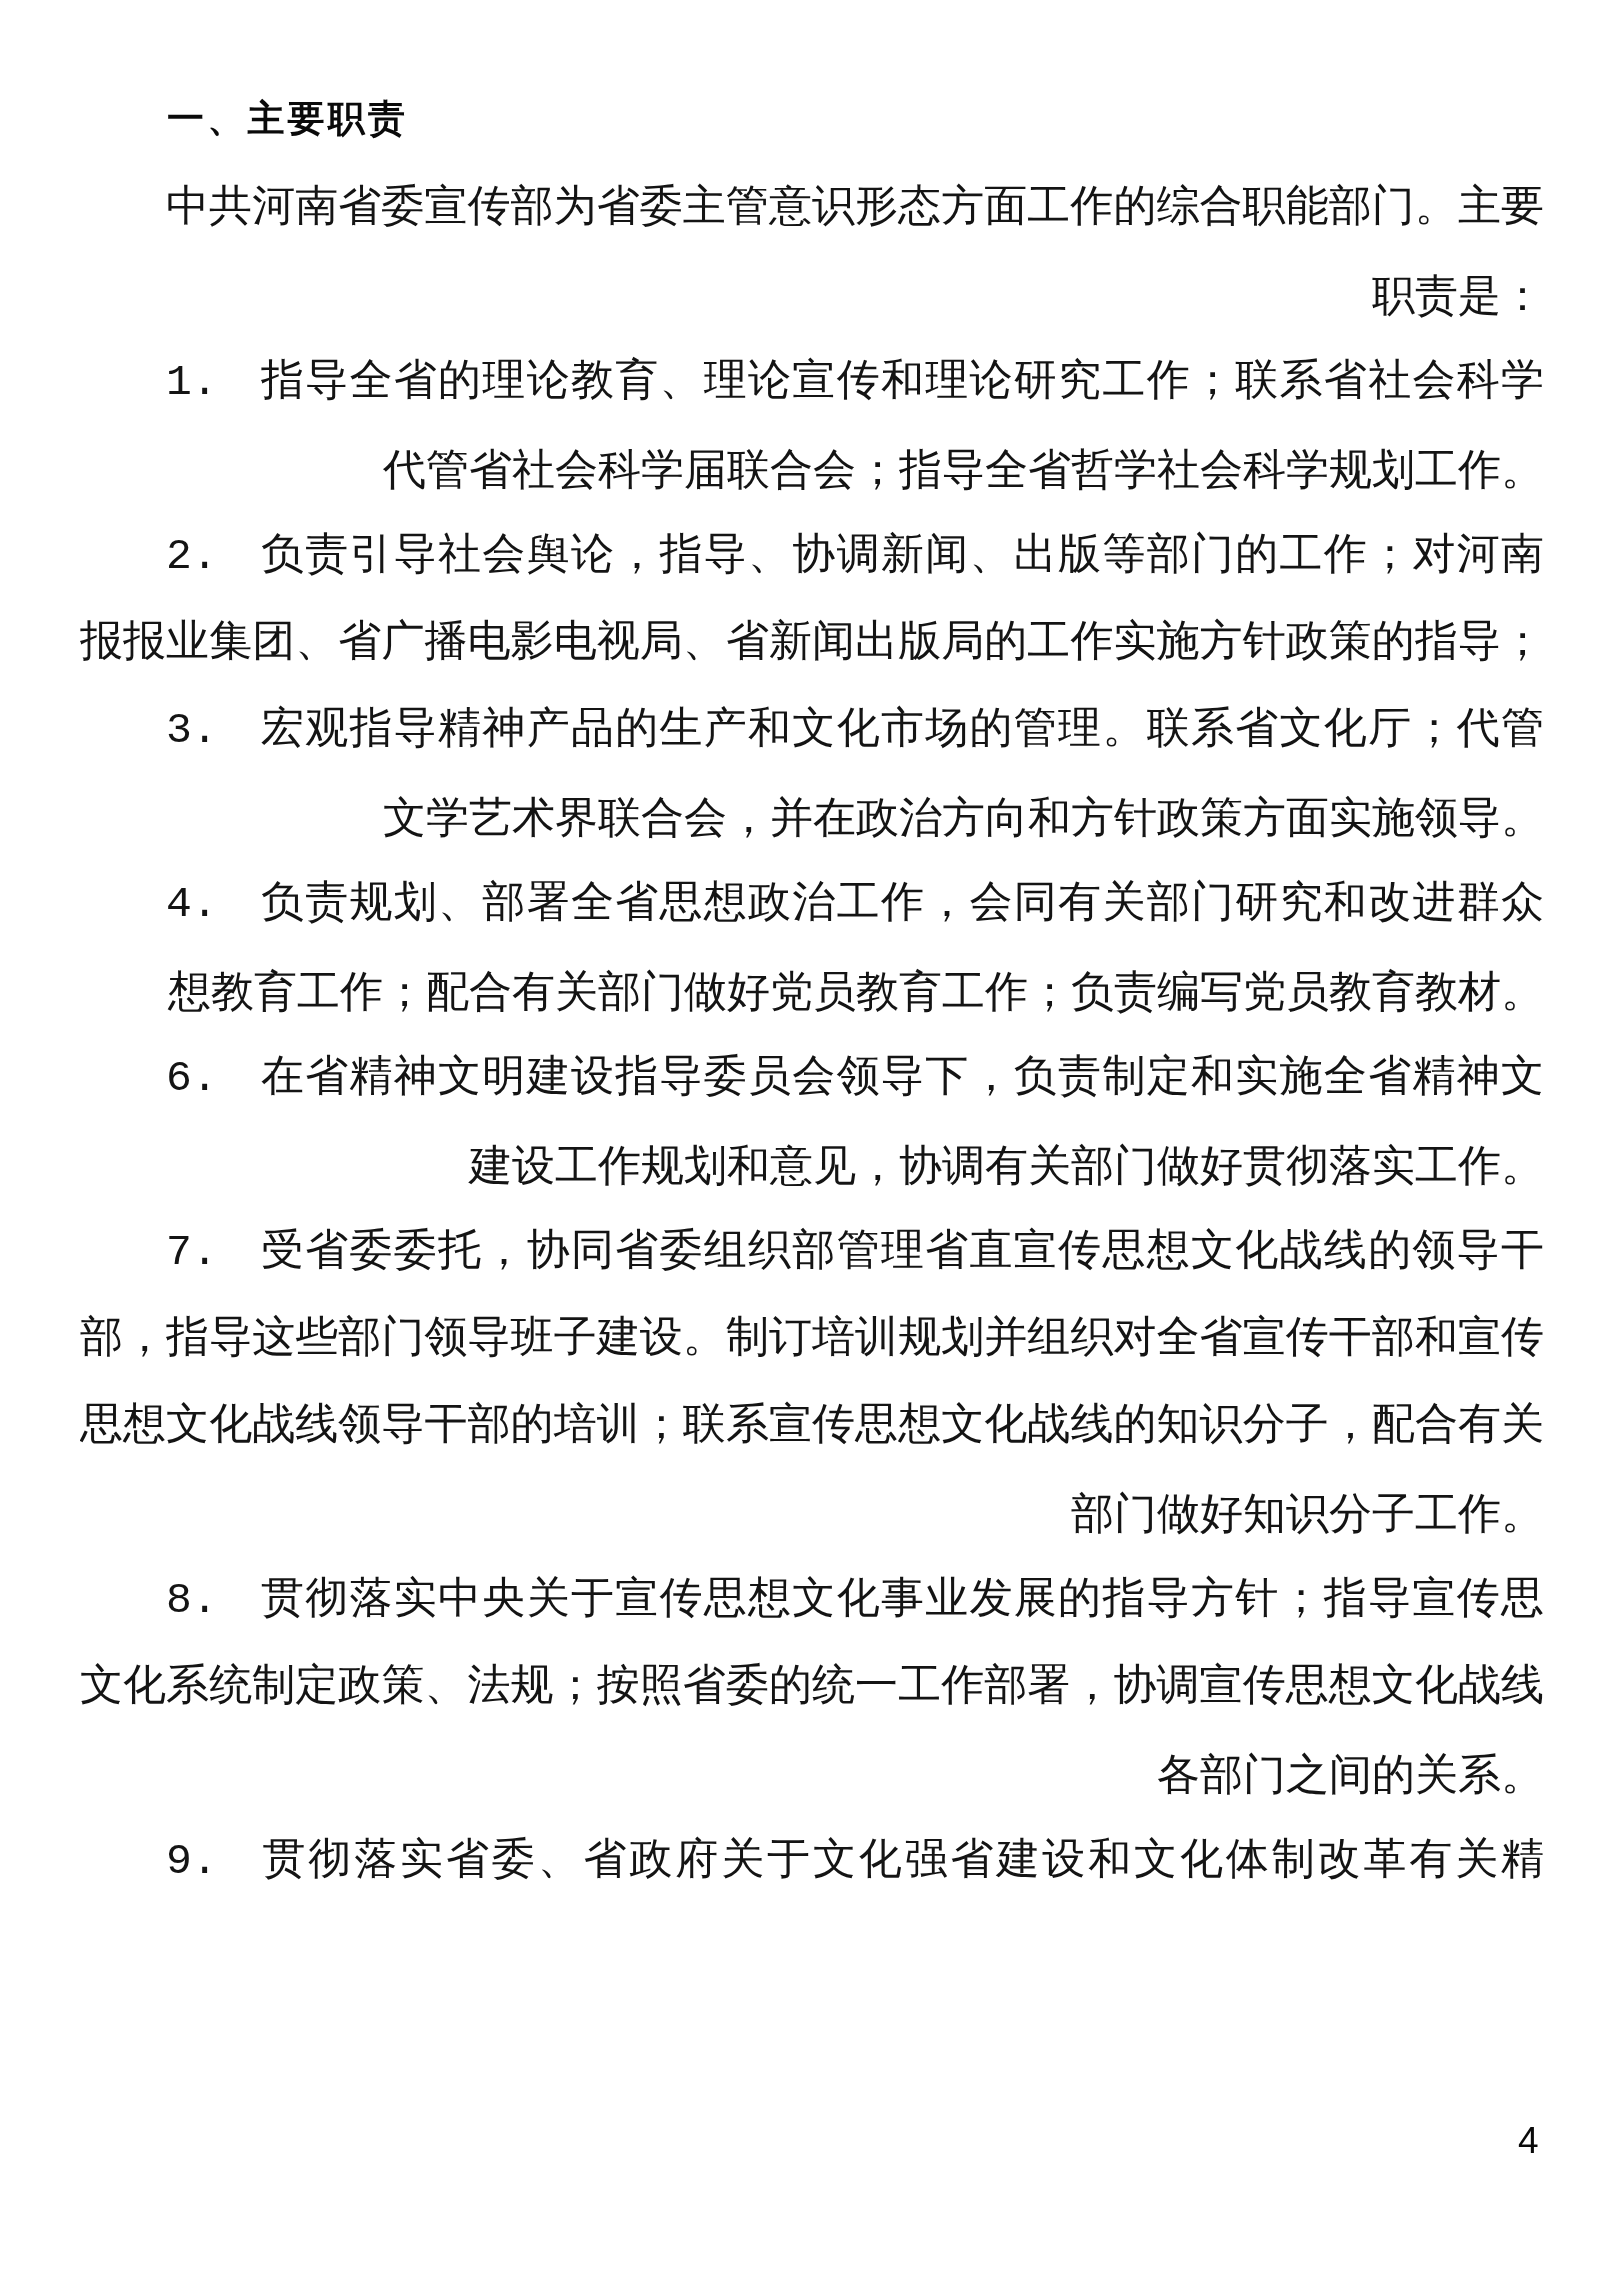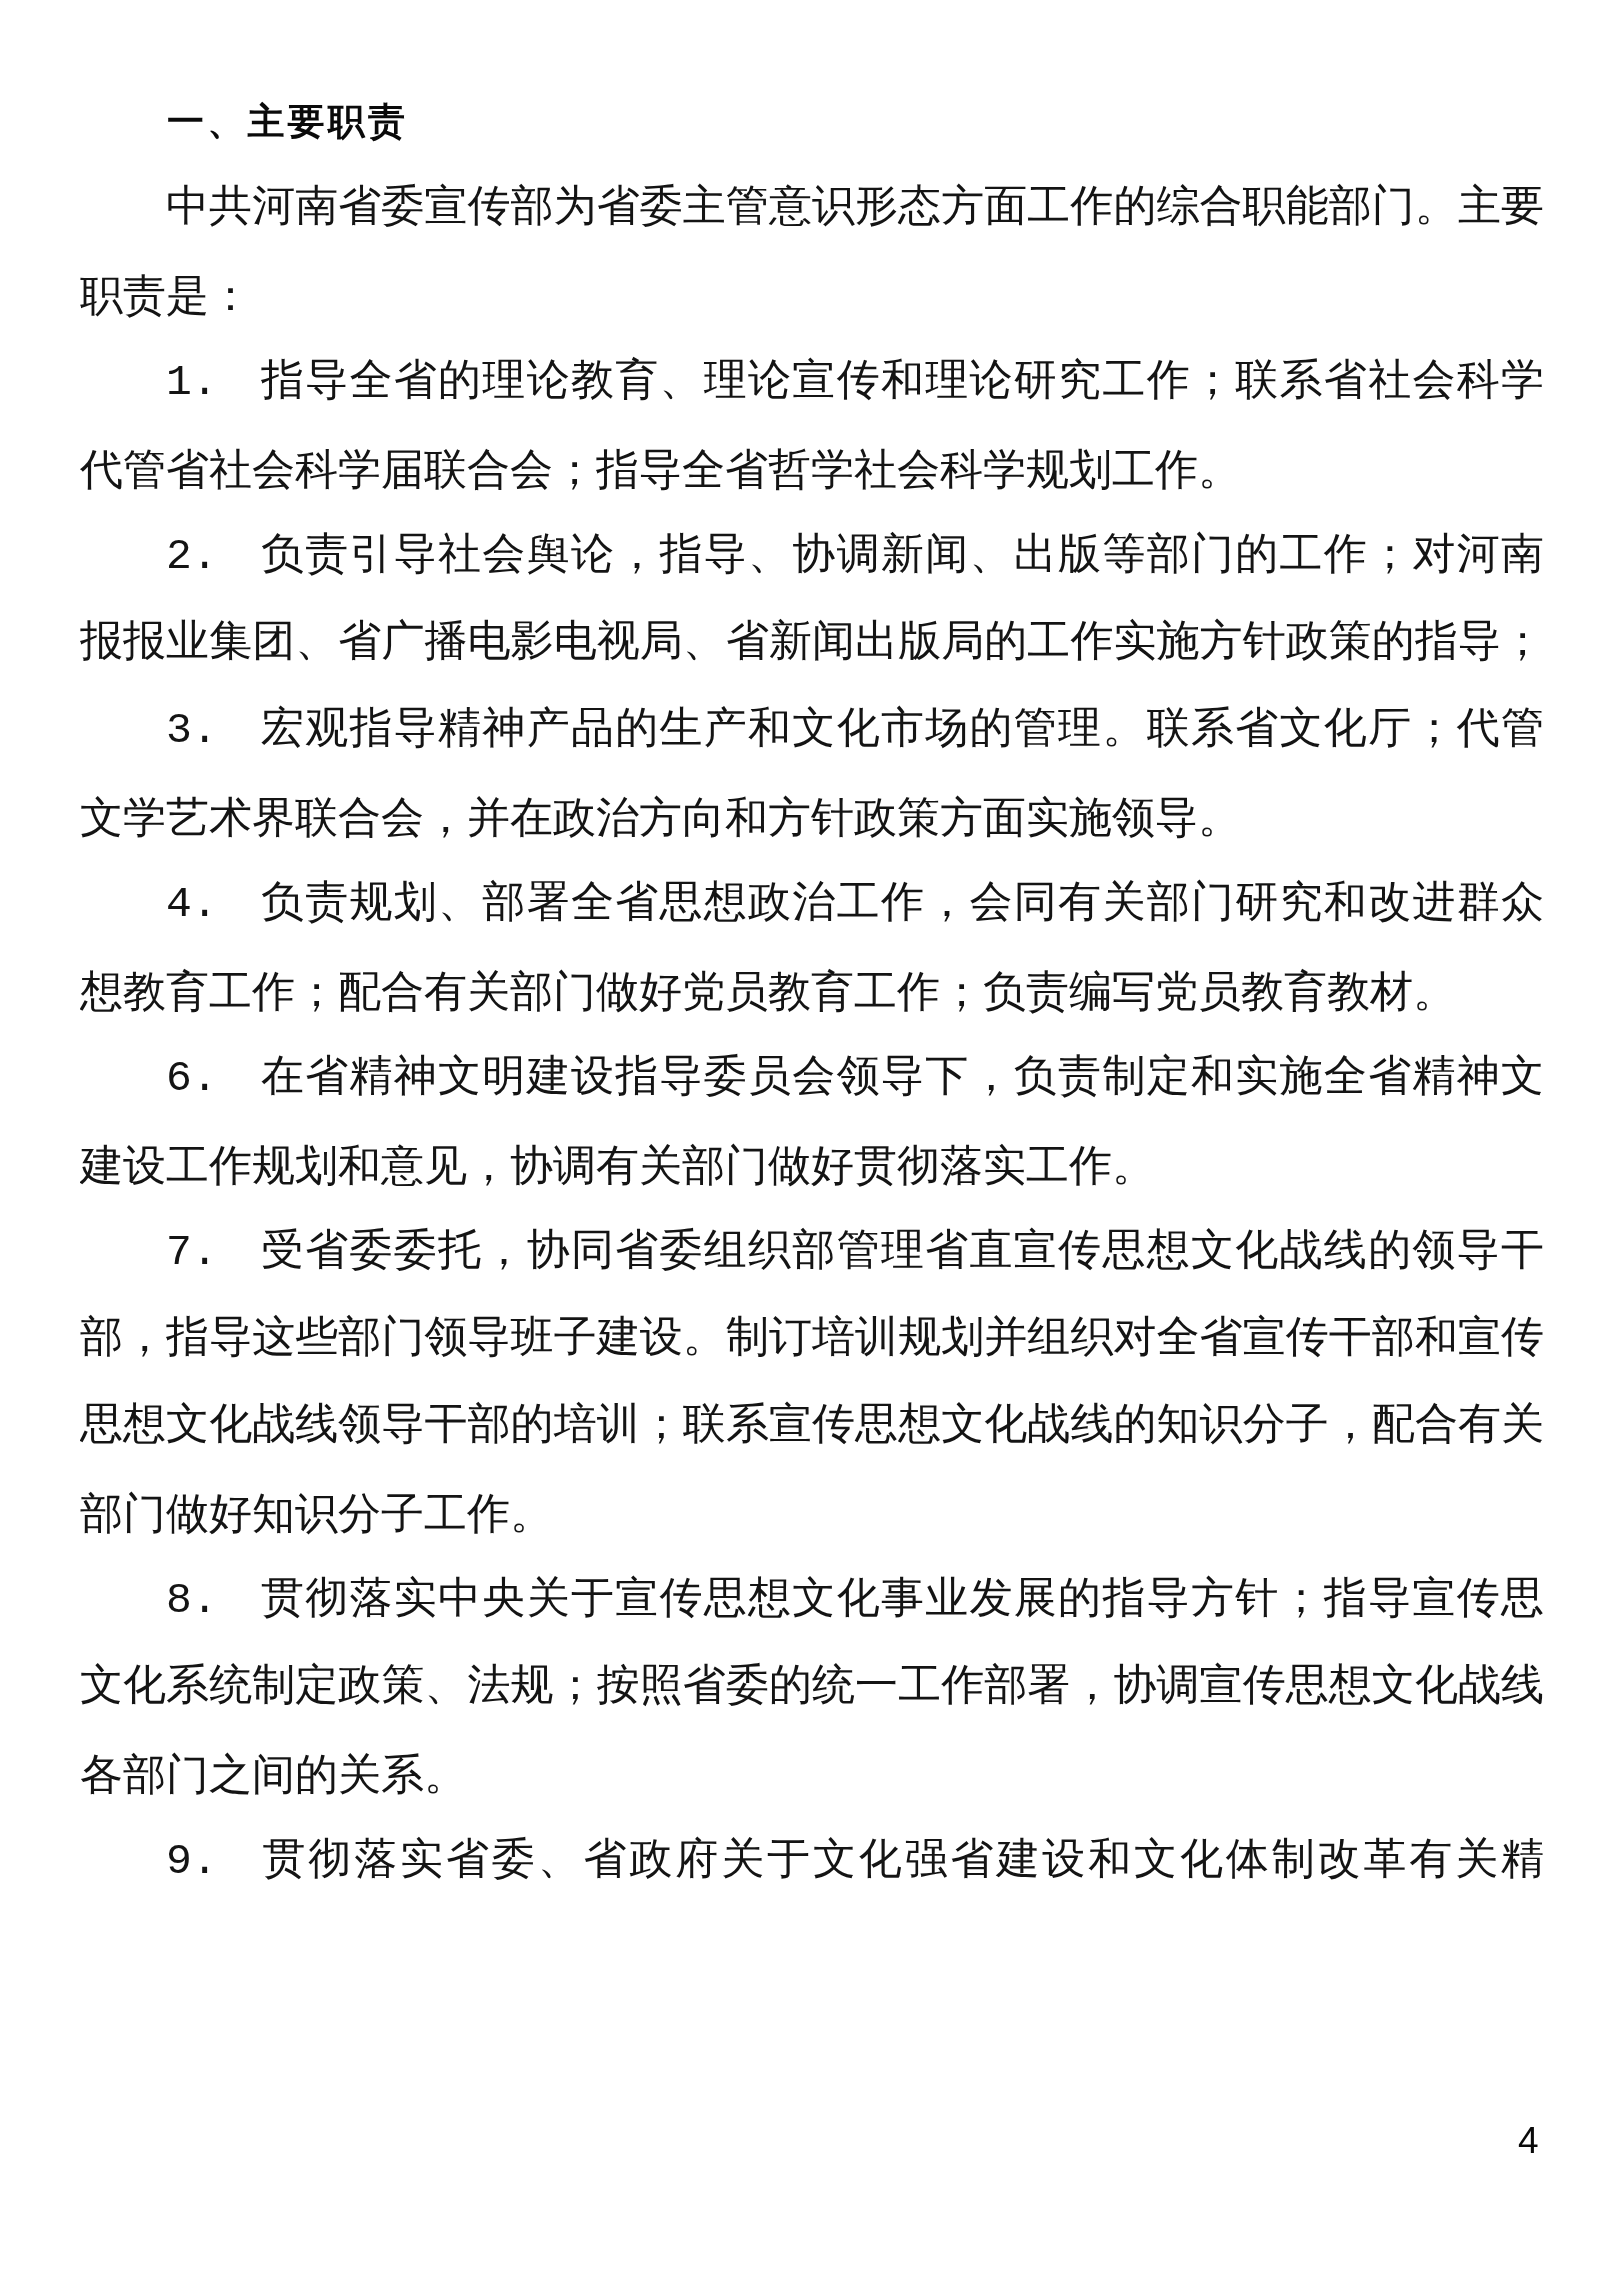--- a/index.html
+++ b/index.html
@@ -13,36 +13,37 @@
     overflow: hidden;
   }
   .page { position: absolute; inset: 0; background: #ffffff; }
   .content {
     position: absolute;
     left: 80px;
     top: 78px;
     width: 1464px;
   }
   .heading {
-    font-family: Liberation Serif, serif;
+    font-family: Liberation Mono, monospace;
     font-weight: bold;
     font-size: 37px;
     height: 87px;
     line-height: 87px;
     padding-left: 87px;
     letter-spacing: 3.2px;
     color: #0a0a0a;
     white-space: nowrap;
   }
   .ln {
     height: 87px;
     line-height: 87px;
     font-size: 43px;
     color: #141414;
     overflow: hidden;
+    text-align: right;
   }
   .ln.ind { padding-left: 86px; }
   .ln.fill { text-align: justify; text-align-last: justify; font-family: Liberation Mono, monospace; }
   .num { margin-right: 42px; }
   .num:empty { display: none; margin: 0; }
   .pageno {
     position: absolute;
     left: 1518px;
     top: 2120px;
     font-size: 37px;

